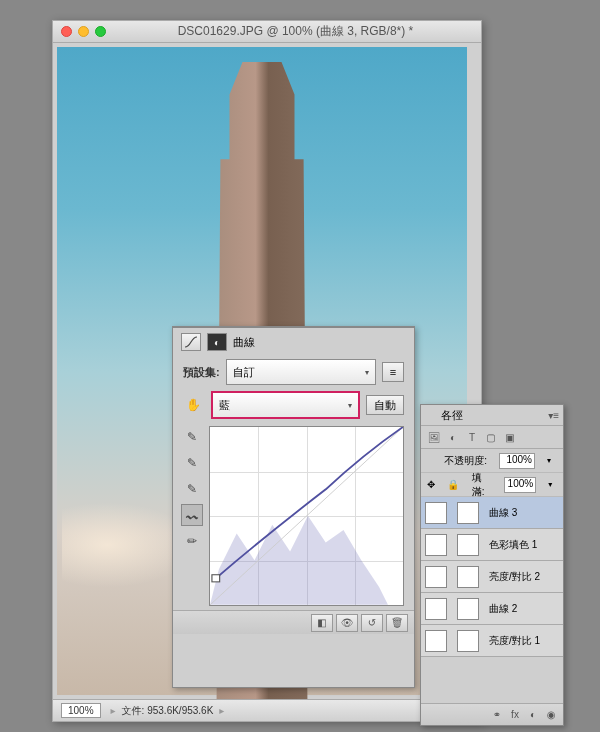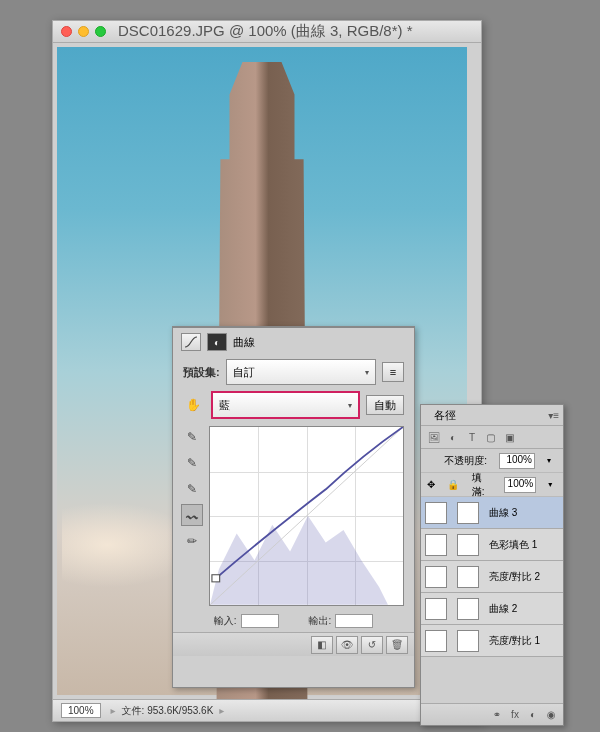--- a/index.html
+++ b/index.html
@@ -6,21 +6,21 @@
 body { background: #888; width: 600px; height: 732px; position: relative; overflow: hidden; }
 
 
 .doc-window { position: absolute; left: 52px; top: 20px; width: 430px; height: 702px; background: #f0f0f0; border: 1px solid #aaa; box-shadow: 2px 2px 8px rgba(0,0,0,0.3); }
 .titlebar { height: 22px; background: linear-gradient(#e8e8e8, #d0d0d0); border-bottom: 1px solid #aaa; display: flex; align-items: center; padding: 0 8px; font-size: 11px; color: #555; }
 .traffic-lights { display: flex; gap: 6px; margin-right: 12px; }
 .tl { width: 11px; height: 11px; border-radius: 50%; }
 .tl.red { background: #ff5f56; border: 1px solid #e0443e; }
 .tl.yellow { background: #ffbd2e; border: 1px solid #dea123; }
 .tl.green { background: #27c93f; border: 1px solid #1aab29; }
-.title-text { flex: 1; font-size: 15px; }
+.title-text { flex: 1; text-align: center; font-size: 12px; }
 
 .canvas-area { position: relative; width: 100%; height: calc(100% - 44px); background: #d0d0d0; overflow: hidden; }
 .image-bg { position: absolute; left: 4px; top: 4px; right: 14px; bottom: 4px; background: linear-gradient(180deg, #4fa8c8 0%, #6bb8d0 25%, #a8d0d8 50%, #d8d0c8 75%, #c8b8a8 100%); }
 .tower { position: absolute; left: 50%; top: 15px; transform: translateX(-50%); width: 130px; height: 100%; background: linear-gradient(90deg, #a08878 0%, #b89888 45%, #786050 55%, #887060 100%); clip-path: polygon(35% 0%, 65% 0%, 75% 5%, 75% 15%, 82% 15%, 85% 100%, 15% 100%, 18% 15%, 25% 15%, 25% 5%); }
 .clouds { position: absolute; left: 5px; bottom: 100px; width: 150px; height: 100px; background: radial-gradient(ellipse at 30% 50%, rgba(255,240,220,0.7) 0%, transparent 60%); }
 
 .statusbar { position: absolute; bottom: 0; left: 0; right: 0; height: 22px; background: linear-gradient(#e8e8e8, #d0d0d0); border-top: 1px solid #aaa; display: flex; align-items: center; padding: 0 8px; font-size: 10px; color: #333; }
 .zoom-box { border: 1px solid #999; padding: 1px 6px; background: #fff; margin-right: 4px; }
 .sb-sep { color: #999; margin: 0 6px; }
 
@@ -150,41 +150,31 @@
       <svg class="histogram" viewBox="0 0 100 60" preserveAspectRatio="none">
         <path d="M0 60 L5 40 L15 20 L25 35 L35 15 L45 30 L55 10 L65 25 L75 18 L85 35 L95 50 L100 60 Z" fill="#8080c0"></path>
       </svg>
       <svg class="curve-line" viewBox="0 0 100 100" preserveAspectRatio="none">
         <line x1="0" y1="100" x2="100" y2="0" stroke="#ccc" stroke-width="0.5"></line>
         <path d="M3 85 Q 30 60 60 35 Q 80 15 100 0" stroke="#5050a0" fill="none" stroke-width="1"></path>
         <rect x="1" y="83" width="4" height="4" fill="#fff" stroke="#555" stroke-width="0.6"></rect>
       </svg>
     </div>
   </div>
-  <div class="io-row">
-    <div class="io-item">
-      <span>輸入:</span>
-      <div class="io-box"></div>
-    </div>
-    <div class="io-item">
-      <span>輸出:</span>
-      <div class="io-box"></div>
-    </div>
-  </div>
   <div class="panel-footer">
     <div class="footer-icon">◧</div>
     <div class="footer-icon">👁</div>
     <div class="footer-icon">↺</div>
     <div class="footer-icon">🗑</div>
   </div>
 </div>
 
 <div class="layers-panel">
   <div class="lp-header">
-    <span style="font-size:11px;margin-right:auto;margin-left:13px;">各徑</span>
+    <span style="font-size:11px;margin-right:auto;margin-left:20px;">各徑</span>
     <span class="lp-menu">▾≡</span>
   </div>
   <div class="lp-tools">
     <div class="lp-tool">🖼</div>
     <div class="lp-tool">◐</div>
     <div class="lp-tool">T</div>
     <div class="lp-tool">▢</div>
     <div class="lp-tool">▣</div>
   </div>
   <div class="lp-row">

